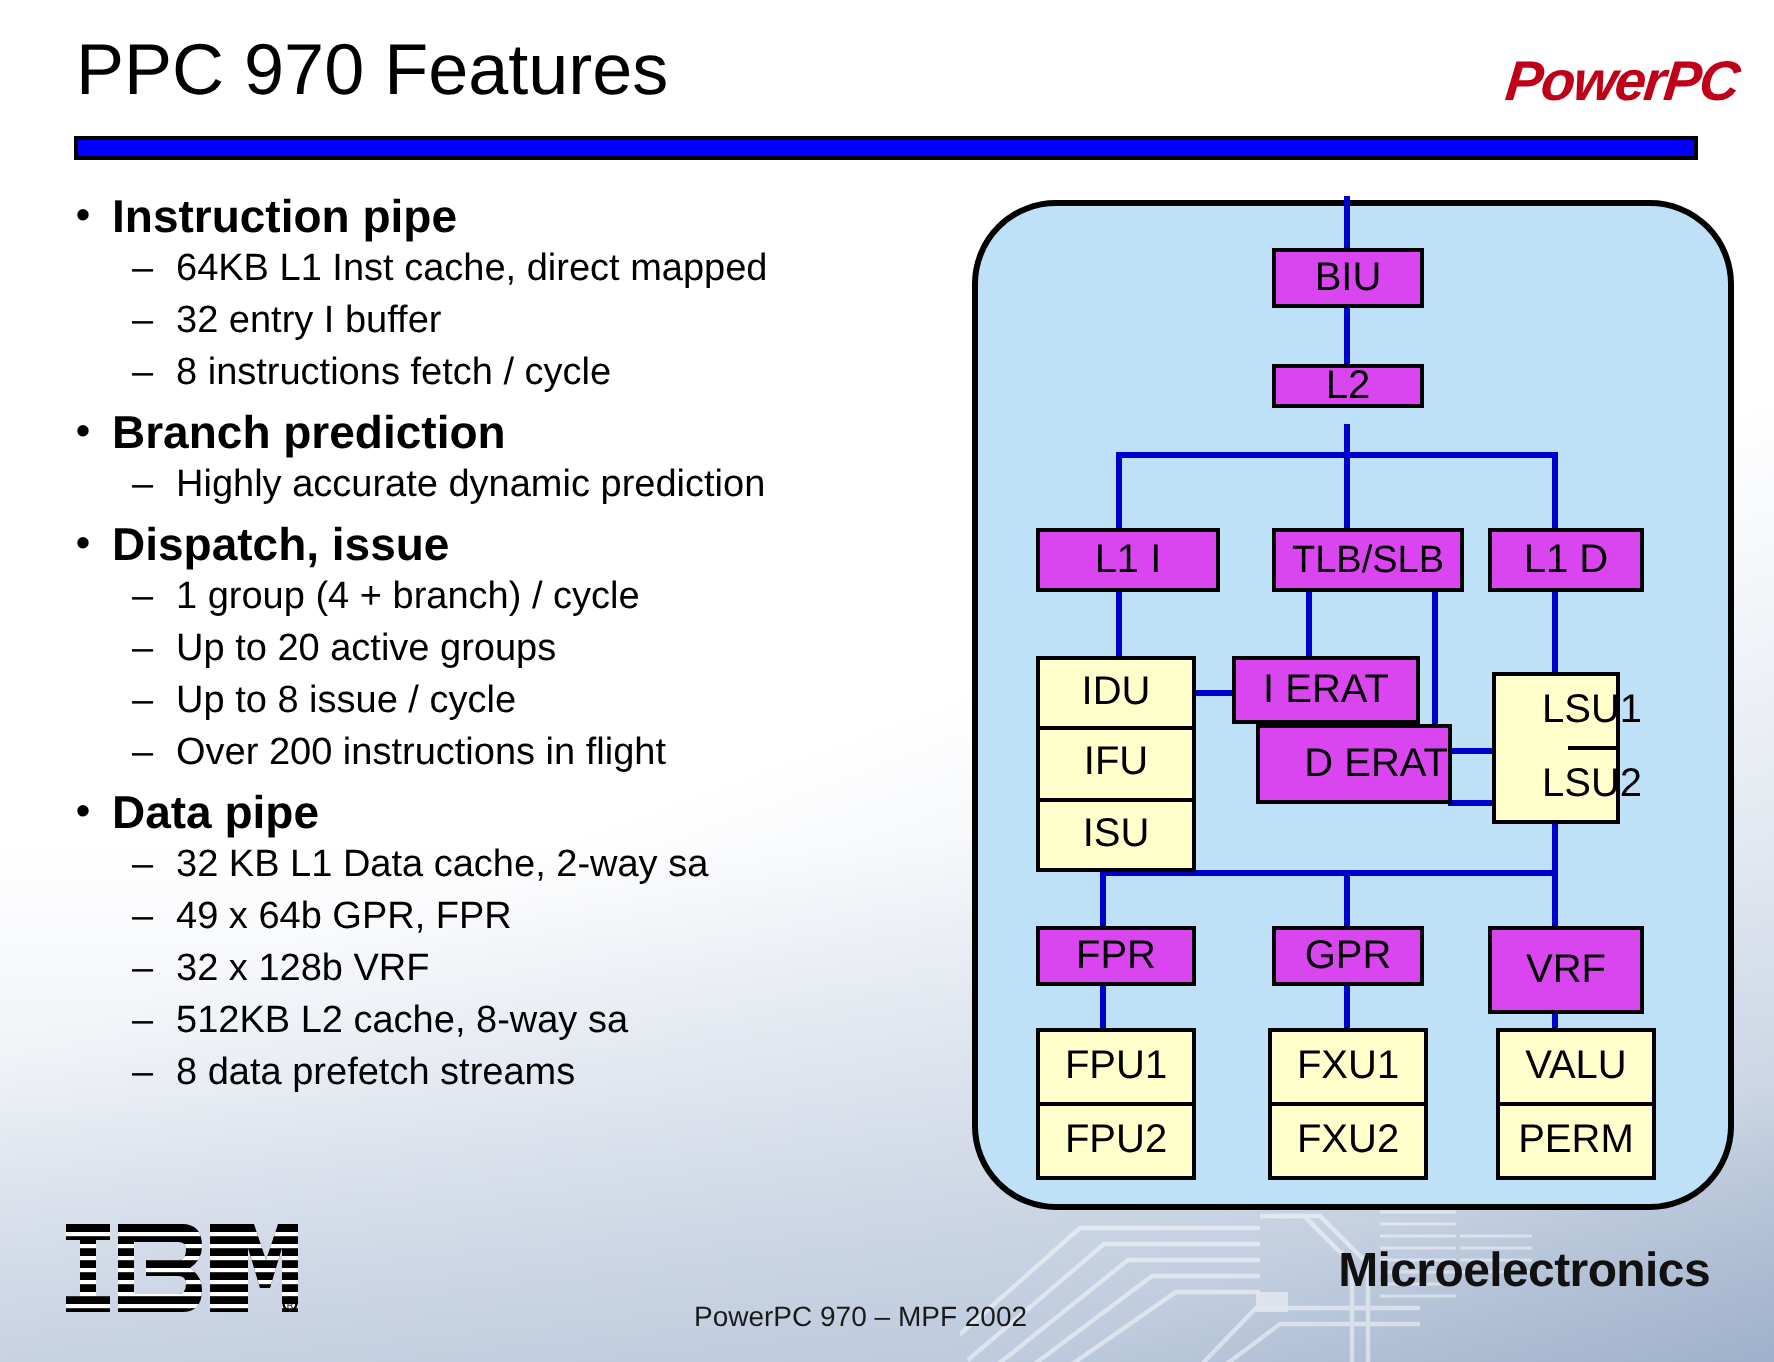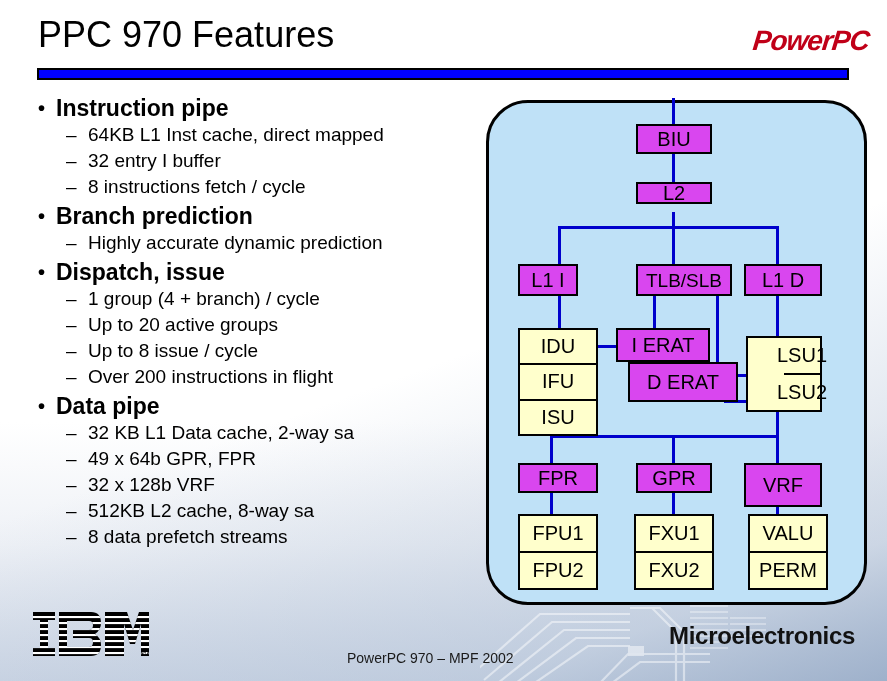--- a/index.html
+++ b/index.html
@@ -329,21 +329,21 @@
     <div class="wire" style="left:186px; top:392px; width:3px; height:22px;"></div>
     <div class="wire" style="left:290px; top:392px; width:3px; height:22px;"></div>
 
     <div class="blk" style="left:150px; top:24px;  width:76px; height:30px;">
         <span>BIU</span>
       </div>
     <div class="blk" style="left:150px; top:82px;  width:76px; height:22px;">
         <span>L2</span>
       </div>
 
-    <div class="blk" style="left:32px;  top:164px; width:60px; height:32px;">
+    <div class="blk" style="left:32px;  top:164px; width:92px; height:32px;">
         <span>L1 I</span>
       </div>
     <div class="blk small" style="left:150px; top:164px; width:96px; height:32px;">
         <span>TLB/SLB</span>
       </div>
     <div class="blk" style="left:258px; top:164px; width:78px; height:32px;">
         <span>L1 D</span>
       </div>
 
     <div class="stack" style="left:32px; top:228px; width:80px; height:108px;">
@@ -354,25 +354,25 @@
           <span>IFU</span>
         </div>
       <div>
           <span>ISU</span>
         </div>
     </div>
 
     <div class="blk" style="left:130px; top:228px; width:94px; height:34px;">
         <span>I ERAT</span>
       </div>
-    <div class="blk" style="left:142px; top:262px; width:110px; height:40px;">
+    <div class="blk" style="left:142px; top:262px; width:98px; height:40px;justify-content:flex-end;">
         <span>D ERAT</span>
       </div>
 
-    <div class="stack" style="left:260px; top:236px; width:76px; height:76px;padding-left:36px;">
+    <div class="stack" style="left:260px; top:236px; width:64px; height:76px;padding-left:36px;">
       <div>
           <span>LSU1</span>
         </div>
       <div>
           <span>LSU2</span>
         </div>
     </div>
 
     <div class="blk" style="left:32px;  top:363px; width:80px; height:30px;">
         <span>FPR</span>

